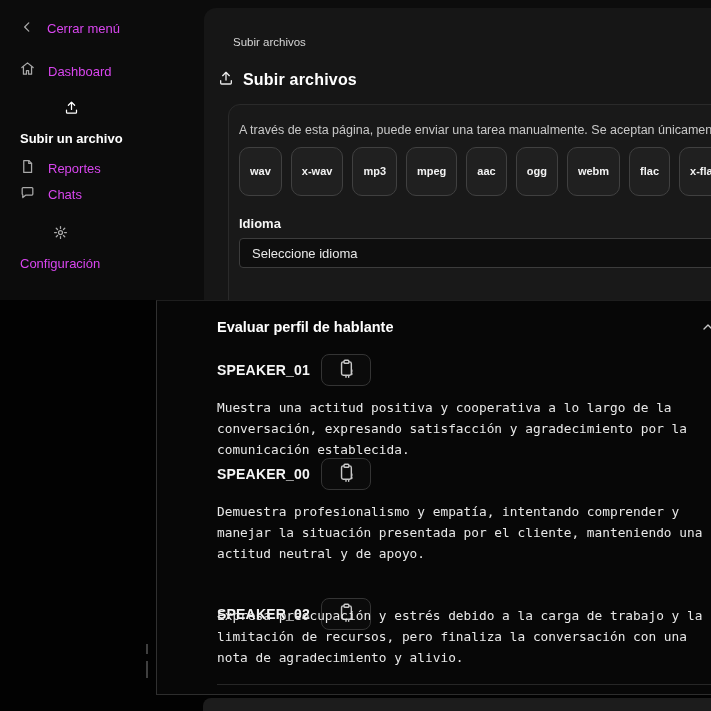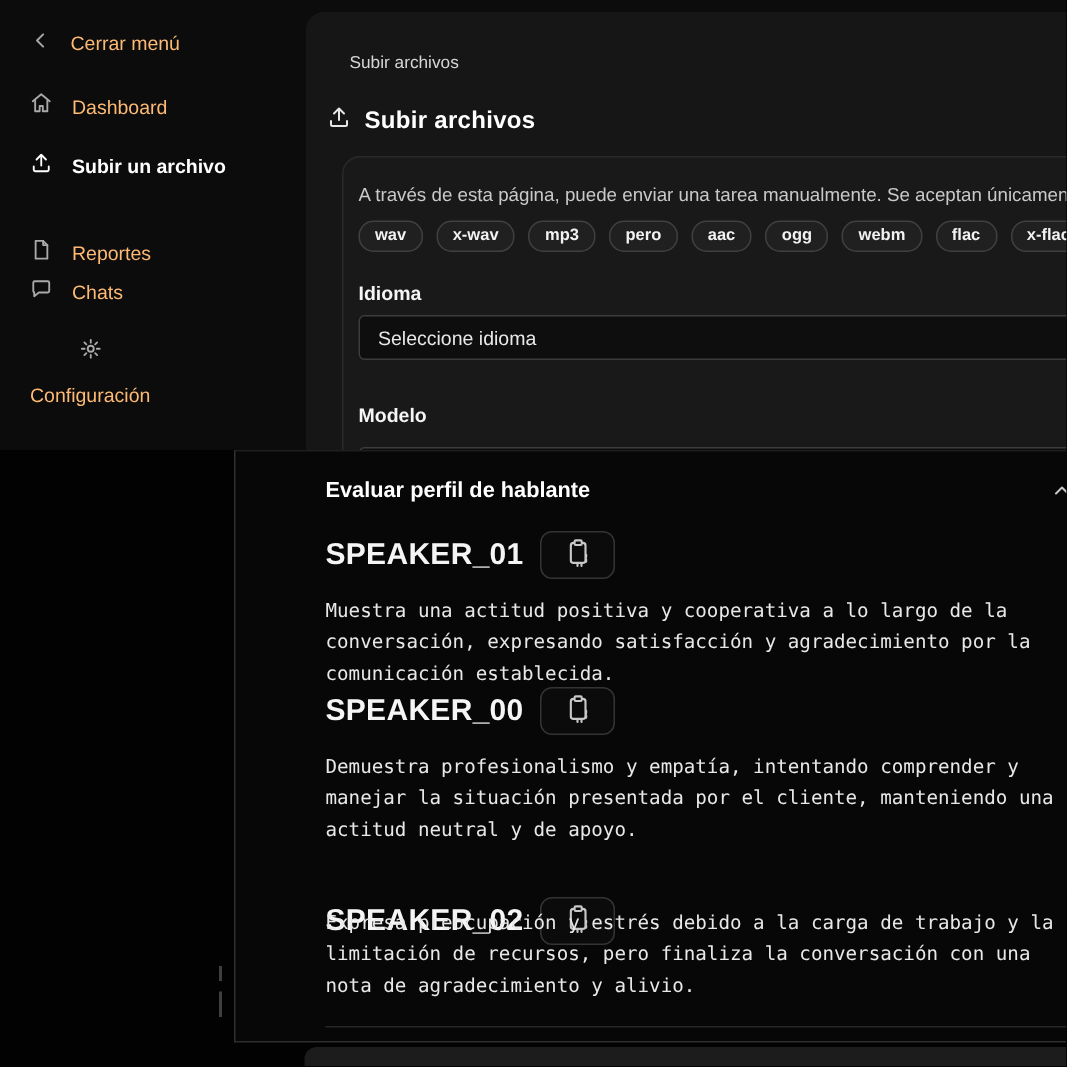--- a/index.html
+++ b/index.html
@@ -2,37 +2,37 @@
 <html><head>
 <meta charset="utf-8">
 <style>
   html,body{margin:0;padding:0;background:#000;}
   .screen{position:relative;width:711px;height:711px;overflow:hidden;
           font-family:"Liberation Sans",sans-serif;background:#0c0c0c;}
 
   
   .sidebar{position:absolute;left:0;top:0;width:204px;height:711px;background:#0c0c0c;}
   .side-item{position:absolute;left:20px;display:flex;align-items:center;gap:13px;height:20px;
-             color:#fdba74;font-size:13px;cursor:pointer;}
+             color:#d946ef;font-size:13px;cursor:pointer;}
   .side-item svg{flex:0 0 auto;}
-  .side-item.active{color:#ffffff;font-weight:bold;}
+  .side-item.active{color:#ffffff;font-weight:bold;flex-direction:column;}
   .si-0{top:18px;}.si-1{top:59px;align-items:flex-end;}.si-2{top:100px;}.si-3{top:158px;}.si-4{top:184px;}.si-5{top:225px;flex-direction:column;}
 
   
   .panel{position:absolute;left:204px;top:8px;width:507px;height:703px;
          background:#161616;border-top-left-radius:12px;}
   .breadcrumb{position:absolute;left:29px;top:28px;font-size:11.5px;color:#d6d6d6;}
   .page-head{position:absolute;left:14px;top:62px;display:flex;align-items:center;gap:9px;color:#fff;}
   .page-head h1{margin:0;font-size:16px;font-weight:bold;letter-spacing:.2px;}
   .upload-card{position:absolute;left:24px;top:96px;right:-40px;height:490px;
                background:#191919;border:1px solid #2a2a2a;border-radius:12px;
                padding:17px 0 0 10px;box-sizing:border-box;}
   .desc{margin:0;font-size:12.5px;line-height:16px;color:#c9c9c9;white-space:nowrap;overflow:hidden;}
   .badges{margin-top:9px;display:flex;gap:9px;}
-  .badge{display:inline-block;height:15px;line-height:15px;padding:2px 10px;border:1px solid #404040;
+  .badge{display:inline-block;height:15px;line-height:15px;padding:16px 10px;border:1px solid #404040;
          border-radius:10px;background:#202020;color:#f2f2f2;font-size:11px;font-weight:bold;}
   .field-label{margin-top:21px;font-size:13px;font-weight:bold;color:#f5f5f5;line-height:14px;}
   .field-label.second{margin-top:30px;}
   .select{margin-top:7px;width:560px;height:30px;box-sizing:border-box;background:#0e0e0e;
           border:1px solid #3c3c3c;border-radius:4px;display:flex;align-items:center;
           padding-left:12px;color:#e8e8e8;font-size:13px;cursor:pointer;}
   .select.second{margin-top:14px;}
 
   
   .drawer-region{position:absolute;left:0;top:300px;width:711px;height:411px;background:#020202;}
@@ -42,21 +42,21 @@
   .expand-chevron{position:absolute;left:176px;top:152px;color:#cfcfcf;font-size:16px;line-height:16px;
                   cursor:pointer;font-family:"DejaVu Sans",sans-serif;}
   .scroll-dash{position:absolute;left:146px;width:2px;background:#3f3f3f;}
   .sd-1{top:344px;height:10px;}
   .sd-2{top:361px;height:17px;}
   .drawer-head{position:absolute;left:60px;top:17px;right:0;height:18px;cursor:pointer;}
   .drawer-head h2{margin:0;font-size:14.5px;font-weight:bold;color:#ffffff;display:inline-block;}
   .chevron-up{position:absolute;right:-5px;top:1px;}
   .speaker-row{position:absolute;left:60px;display:flex;align-items:center;gap:11px;height:32px;}
   .sr-0{top:53px;}.sr-1{top:157px;justify-content:center;}.sr-2{top:261px;margin-top:36px;}
-  .speaker-id{font-size:20px;font-weight:bold;color:#f5f5f5;letter-spacing:.2px;}
+  .speaker-id{font-size:14px;font-weight:bold;color:#f5f5f5;letter-spacing:.2px;}
   .copy-btn{width:50px;height:32px;background:#0b0b0b;border:1px solid #343434;border-radius:8px;
             display:flex;align-items:center;justify-content:center;cursor:pointer;padding:0;}
   .profile{position:absolute;left:60px;width:520px;margin:0;white-space:pre-line;
            font-family:"DejaVu Sans Mono",monospace;font-size:12.8px;line-height:21px;color:#e8e8e8;}
   .pf-0{top:96px;}.pf-1{top:200px;}.pf-2{top:304px;}
   .divider{position:absolute;left:60px;right:0;top:383px;border-top:1px solid #262626;}
   .bottom-card{position:absolute;left:203px;top:398px;right:0;bottom:0;background:#1c1c1c;
                border-top-left-radius:8px;}
 </style>
 </head>
@@ -140,21 +140,21 @@
       <h1>Subir archivos</h1>
     </div>
 
     <section class="upload-card">
       <p class="desc">A través de esta página, puede enviar una tarea manualmente. Se aceptan únicamente ar</p>
 
       <div class="badges">
         <span class="badge">wav</span>
         <span class="badge">x-wav</span>
         <span class="badge">mp3</span>
-        <span class="badge">pero</span>
+        <span class="badge">mpeg</span>
         <span class="badge">aac</span>
         <span class="badge">ogg</span>
         <span class="badge">webm</span>
         <span class="badge">flac</span>
         <span class="badge">x-flac</span>
       </div>
 
       <div class="field-label">Idioma</div>
       <div class="select">
         <span>Seleccione idioma</span>

